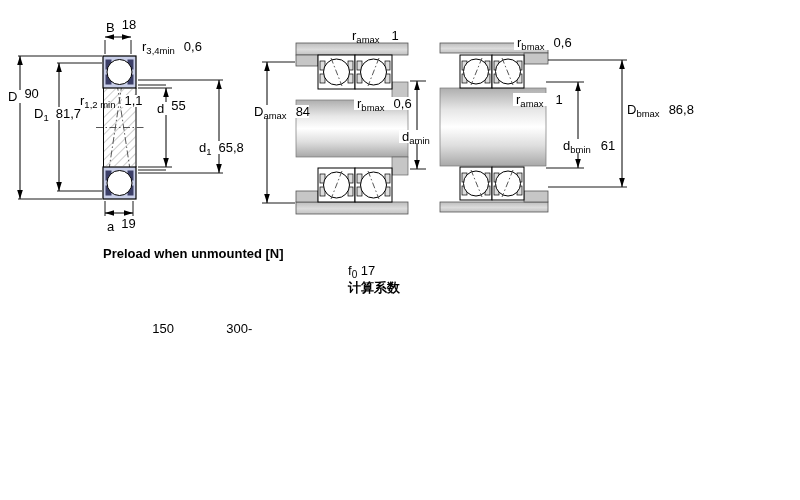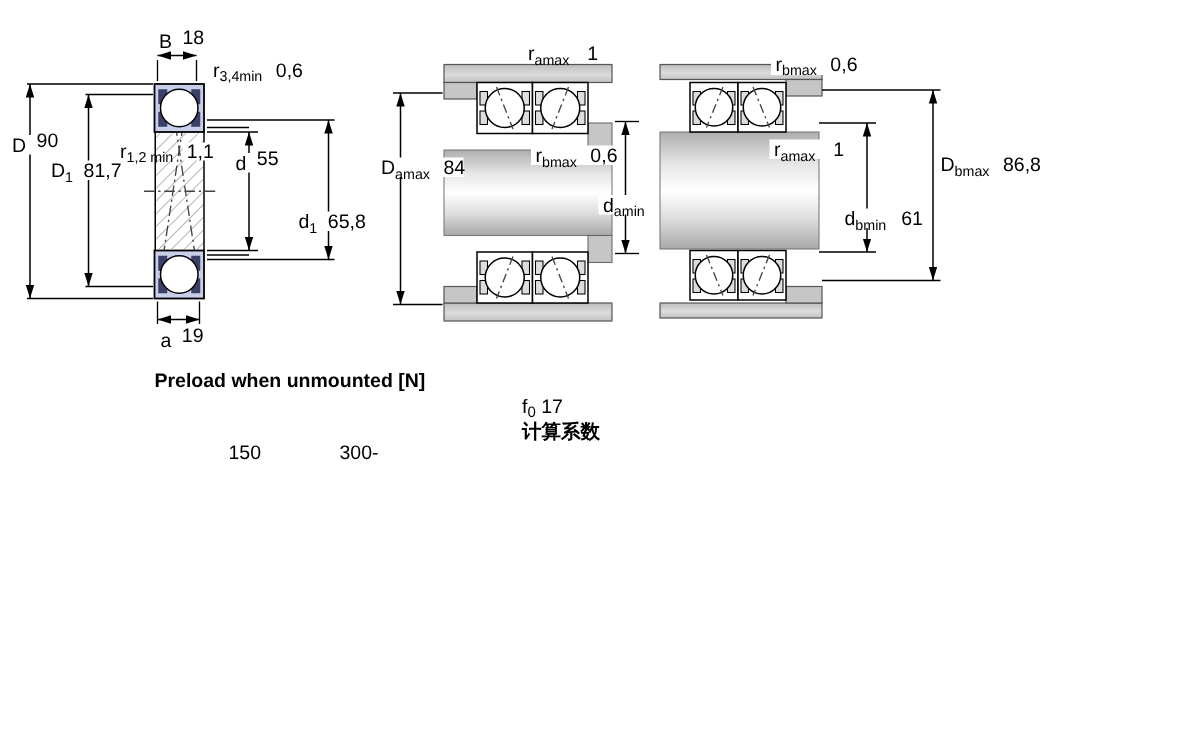--- a/index.html
+++ b/index.html
@@ -268,17 +268,17 @@
     <text x="563" y="150"><tspan>d</tspan><tspan class="sub" dy="3">bmin</tspan><tspan dy="-3" dx="10">61</tspan></text>
   </g>
 </svg>
 
   
   <div class="textblock bold" style="left:103px;top:246px;">Preload when unmounted [N]</div>
 
   <div class="textblock bold" style="left:348px;top:246px;margin-top:33px;">计算系数</div>
   <div class="textblock" style="left:348px;top:263px;"><span>f</span><span class="subsc">0</span>&nbsp;<span>17</span></div>
 
-  <div class="textblock row" style="left:103px;top:294px;">
+  <div class="textblock row" style="left:103px;top:321px;">
     <span class="cellA">150</span><span class="cellB">300</span><span>-</span>
   </div>
 
 </div>
 
 </body></html>

